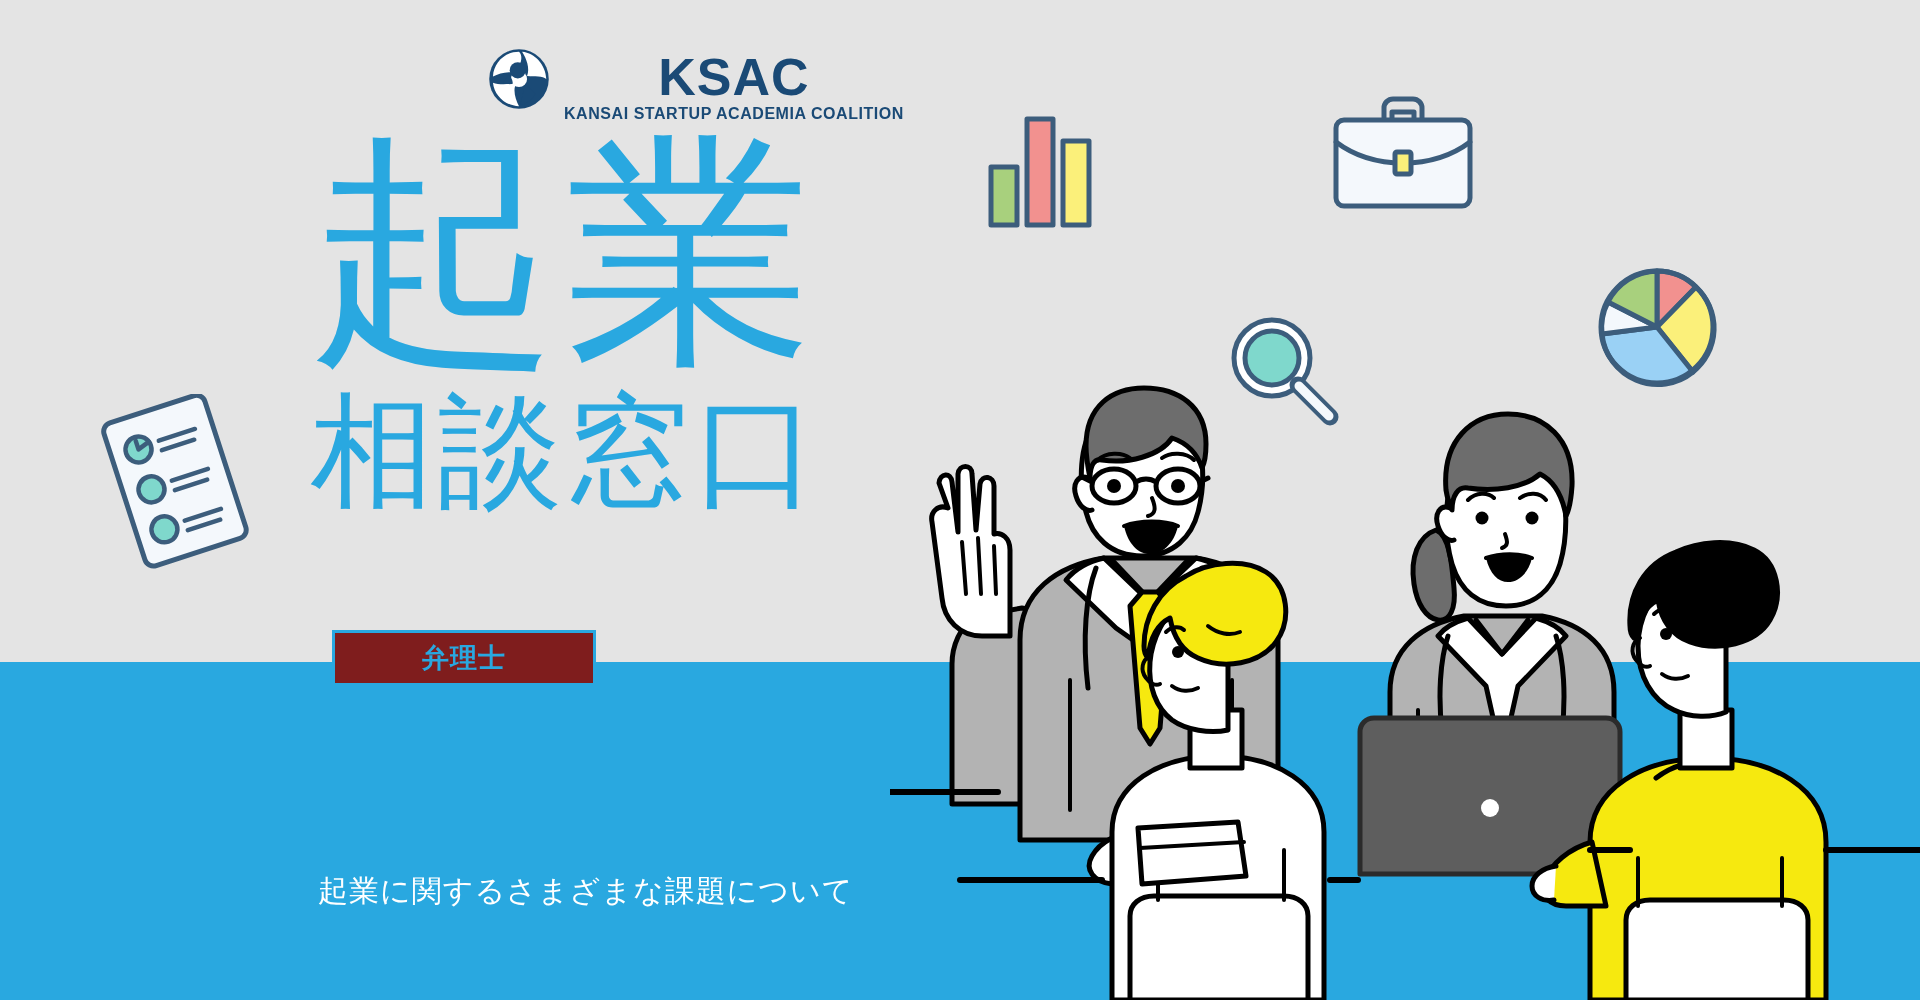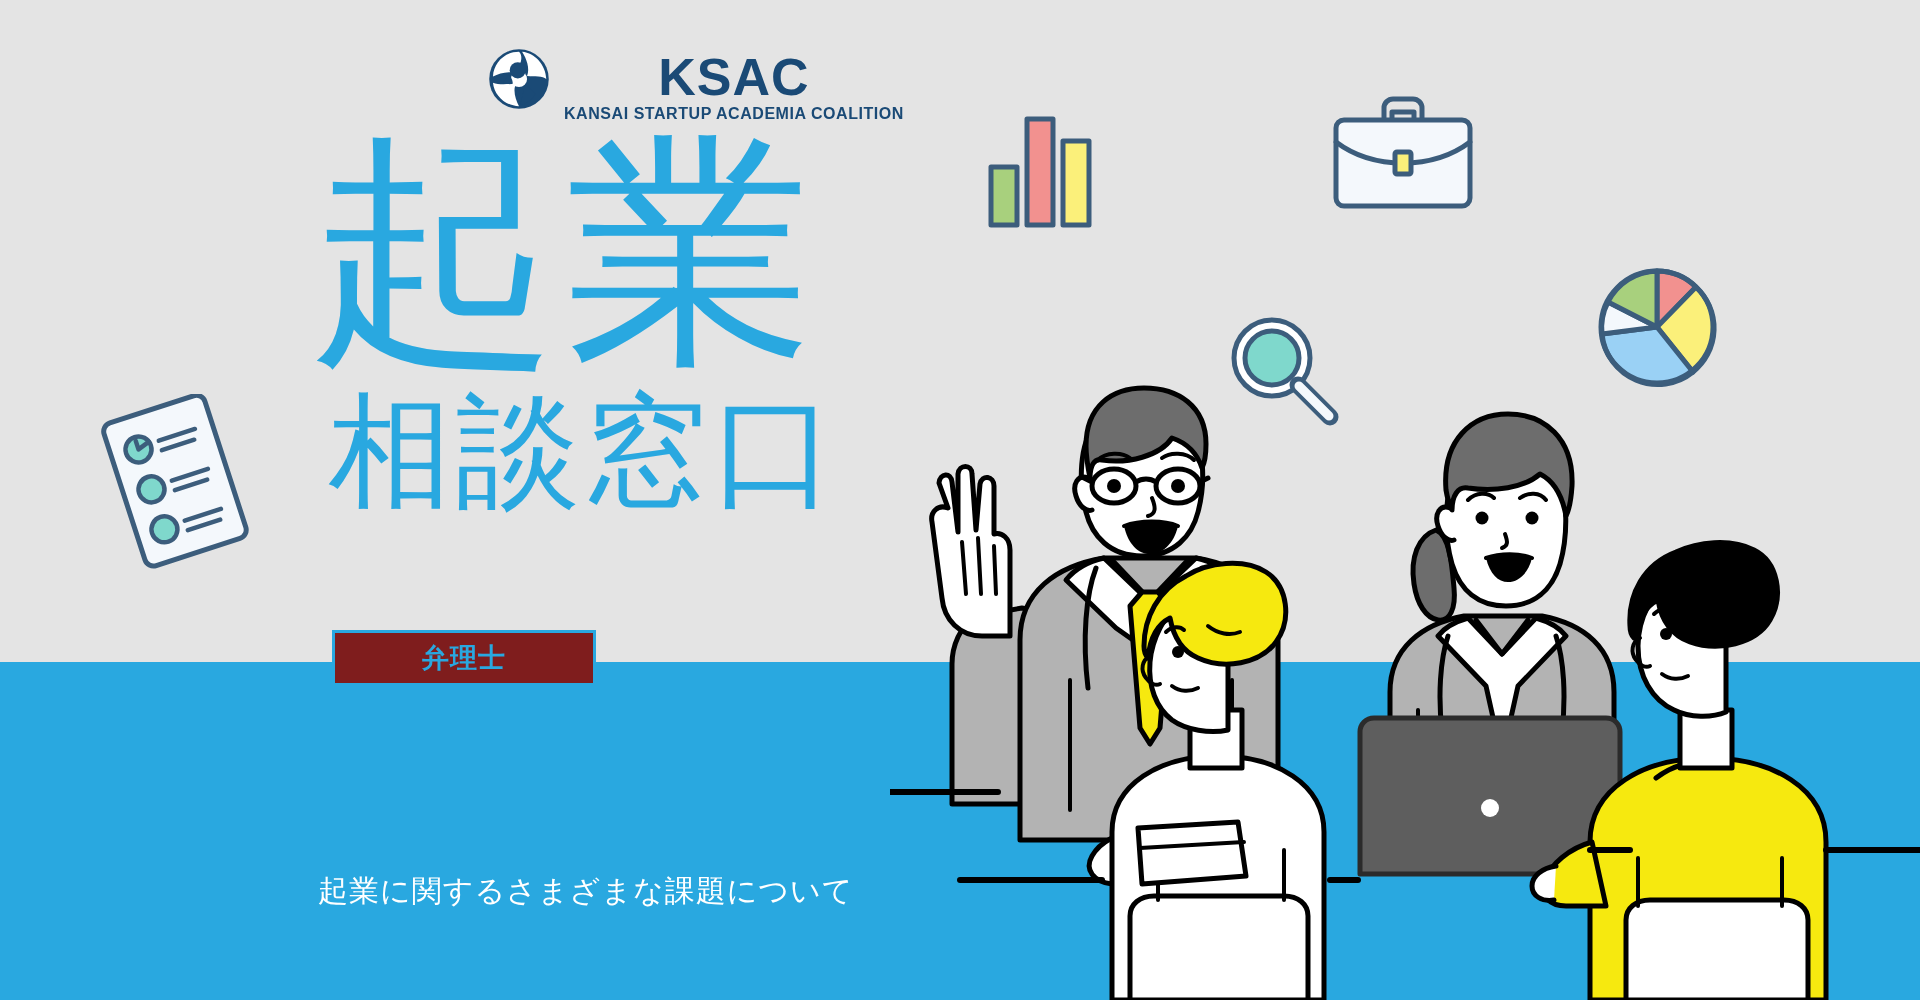--- a/index.html
+++ b/index.html
@@ -35,21 +35,21 @@
     color:#29a8e0;
   }
   .hl-1 {
     font-family:"DejaVu Sans","Liberation Sans",sans-serif;
     font-size:248px; line-height:248px; font-weight:500;
     letter-spacing:8px; white-space:nowrap;
   }
   .hl-2 {
     font-family:"DejaVu Sans","Liberation Sans",sans-serif;
     font-size:124px; line-height:130px; font-weight:500;
-    letter-spacing:4px; white-space:nowrap; margin-top:10px;margin-left:18px;
+    letter-spacing:4px; white-space:nowrap; margin-top:10px;
   }
 
   
   .tags {
     position:absolute; left:332px; top:630px;
     display:grid; grid-template-columns:264px 264px;
     gap:14px 20px;
   }
   .tag {
     height:56px; background:#7f1d1d; border:3px solid #29a8e0;

